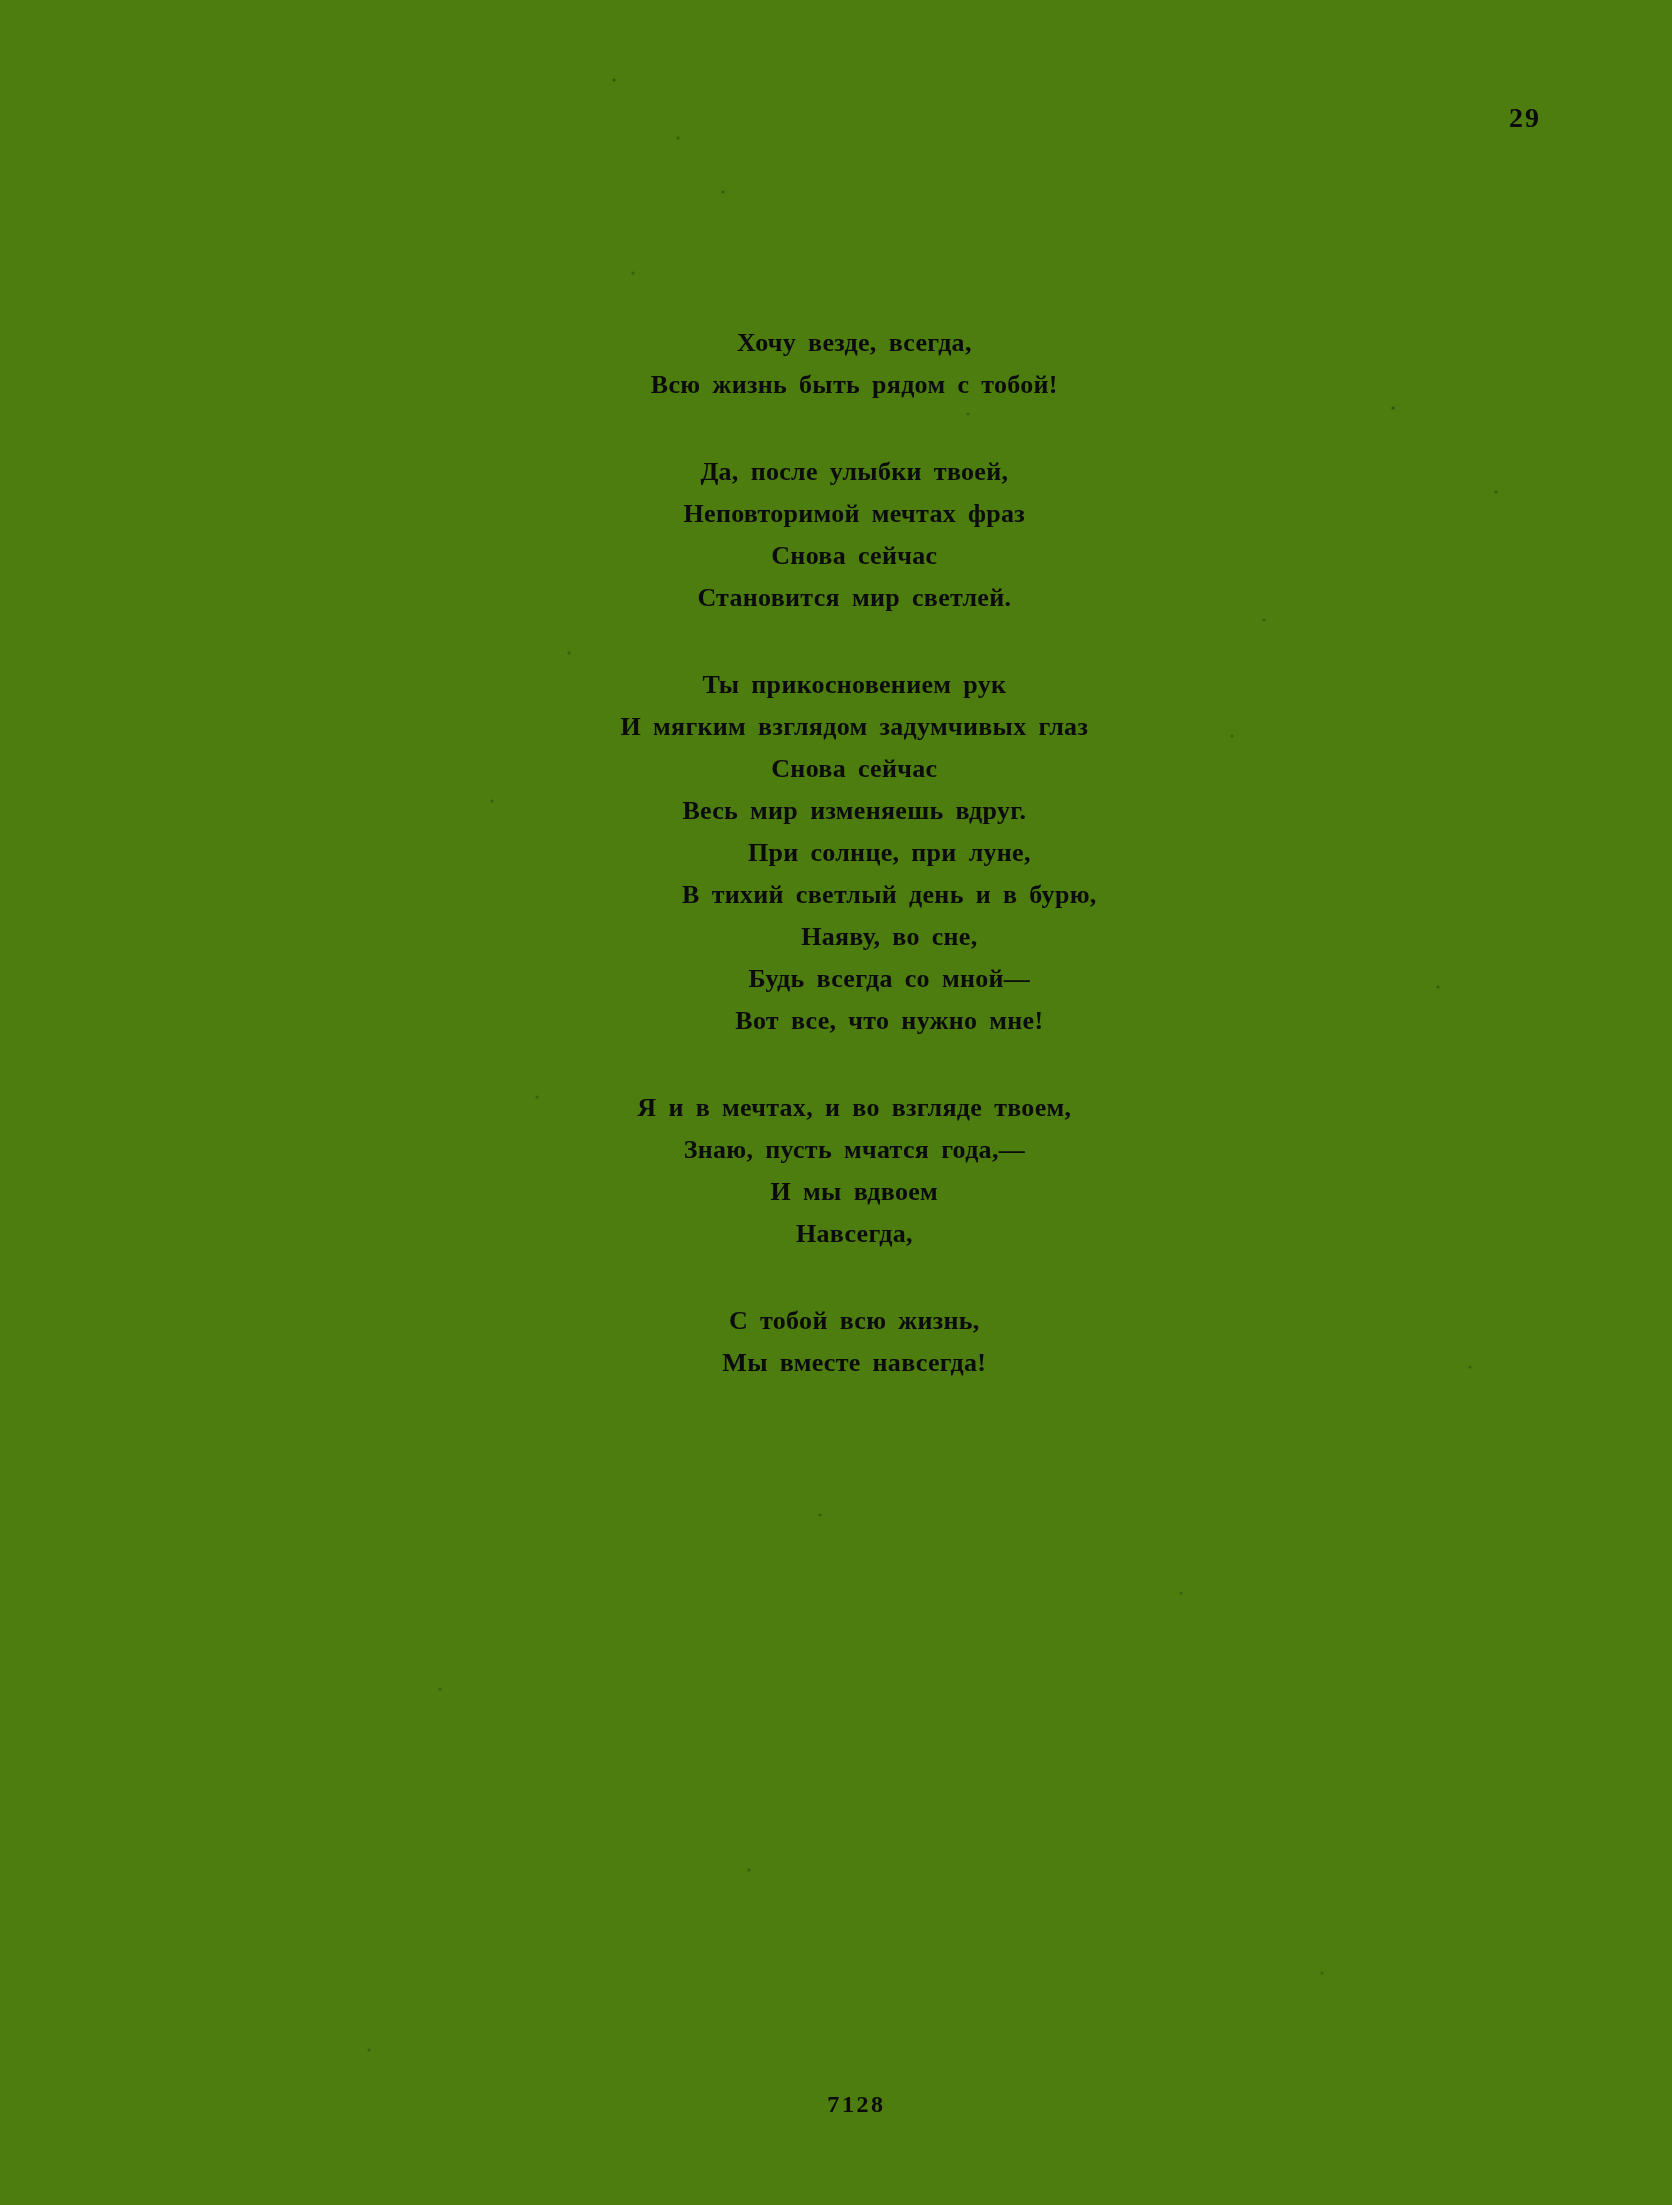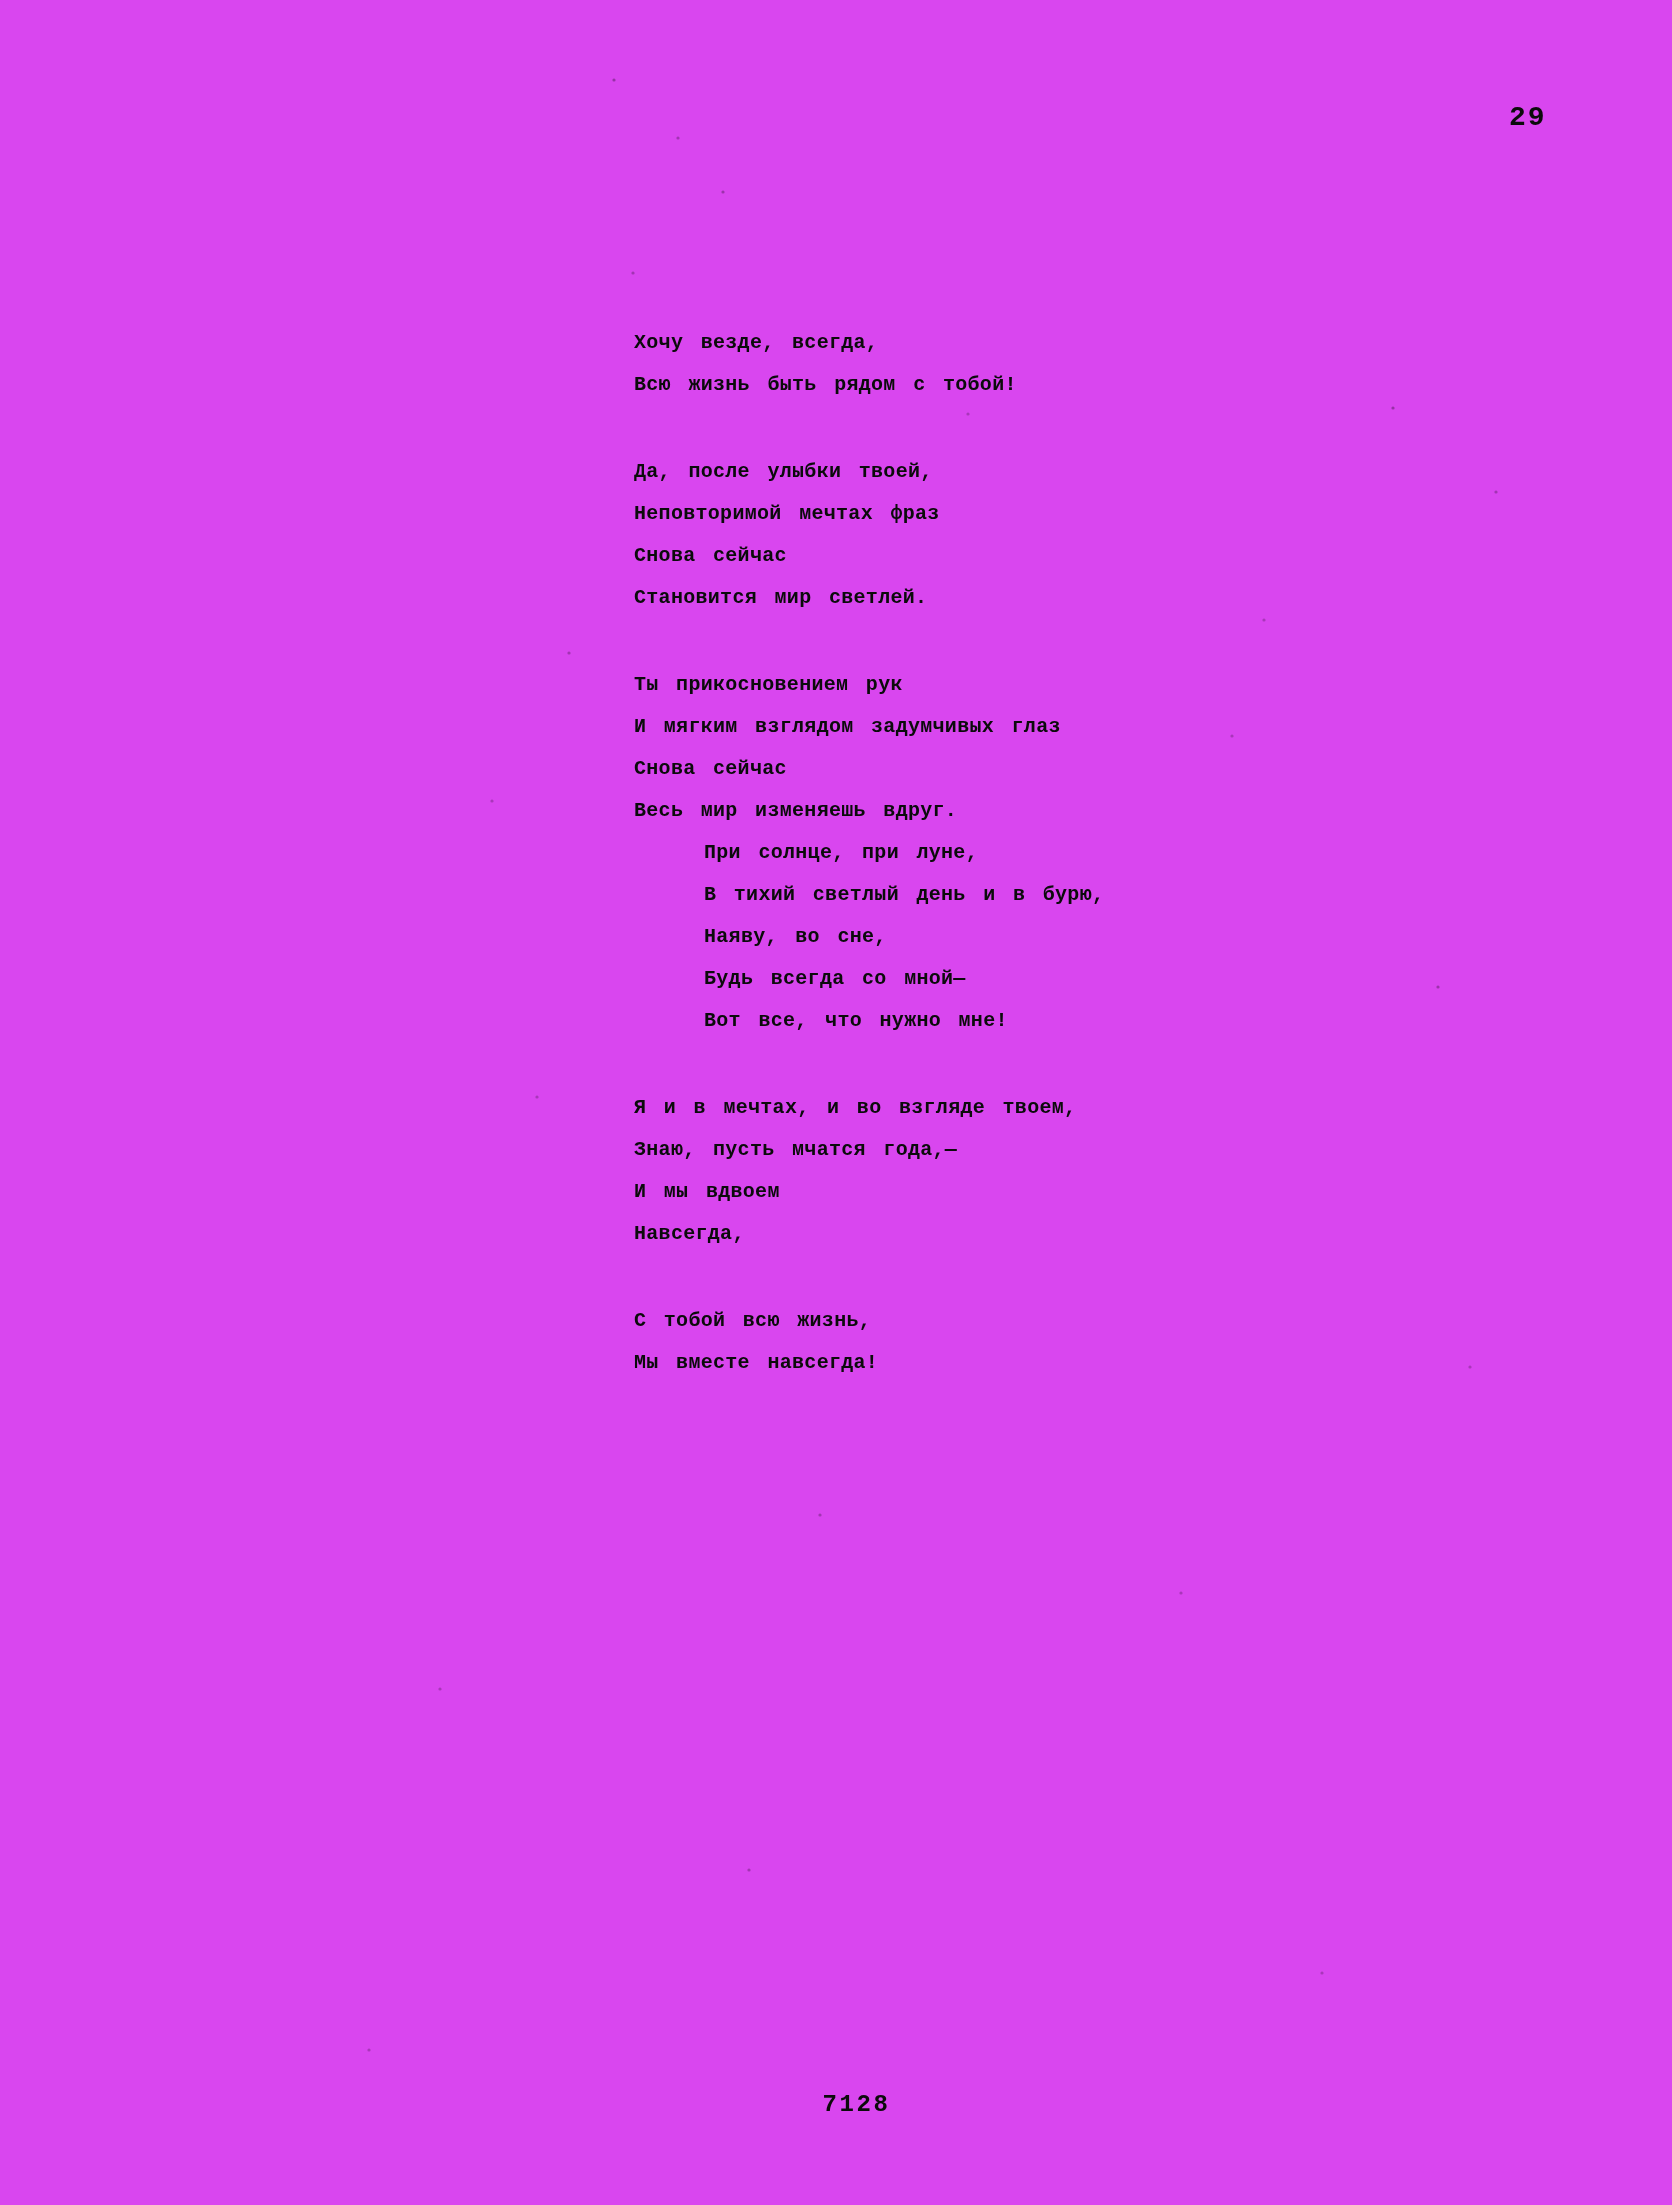--- a/index.html
+++ b/index.html
@@ -4,41 +4,42 @@
 <style>
   html, body {
     margin: 0;
     padding: 0;
     background: #ffffff;
   }
   .page {
     position: relative;
     width: 1673px;
     height: 2205px;
-    background: #d946ef;
+    background: #4d7c0f;
     overflow: hidden;
-    font-family: Liberation Mono, monospace;
+    font-family: Liberation Serif, serif;
     color: #0b0b0b;
   }
   .page-number {
     position: absolute;
     left: 1509px;
     top: 102px;
     font-size: 28px;
     font-weight: 700;
     letter-spacing: 1.9px;
   }
   .poem {
     position: absolute;
-    left: 634px;
+    left: 612px;
     top: 322px;
-    font-size: 20px;
+    font-size: 26px;
     font-weight: 700;
     letter-spacing: 0.3px;
     word-spacing: 5.2px;
+    text-align: center;
   }
   .stanza {
     margin: 0 0 45px 0;
     padding: 0;
   }
   .poem-line {
     height: 42px;
     line-height: 42px;
     white-space: pre;
   }

